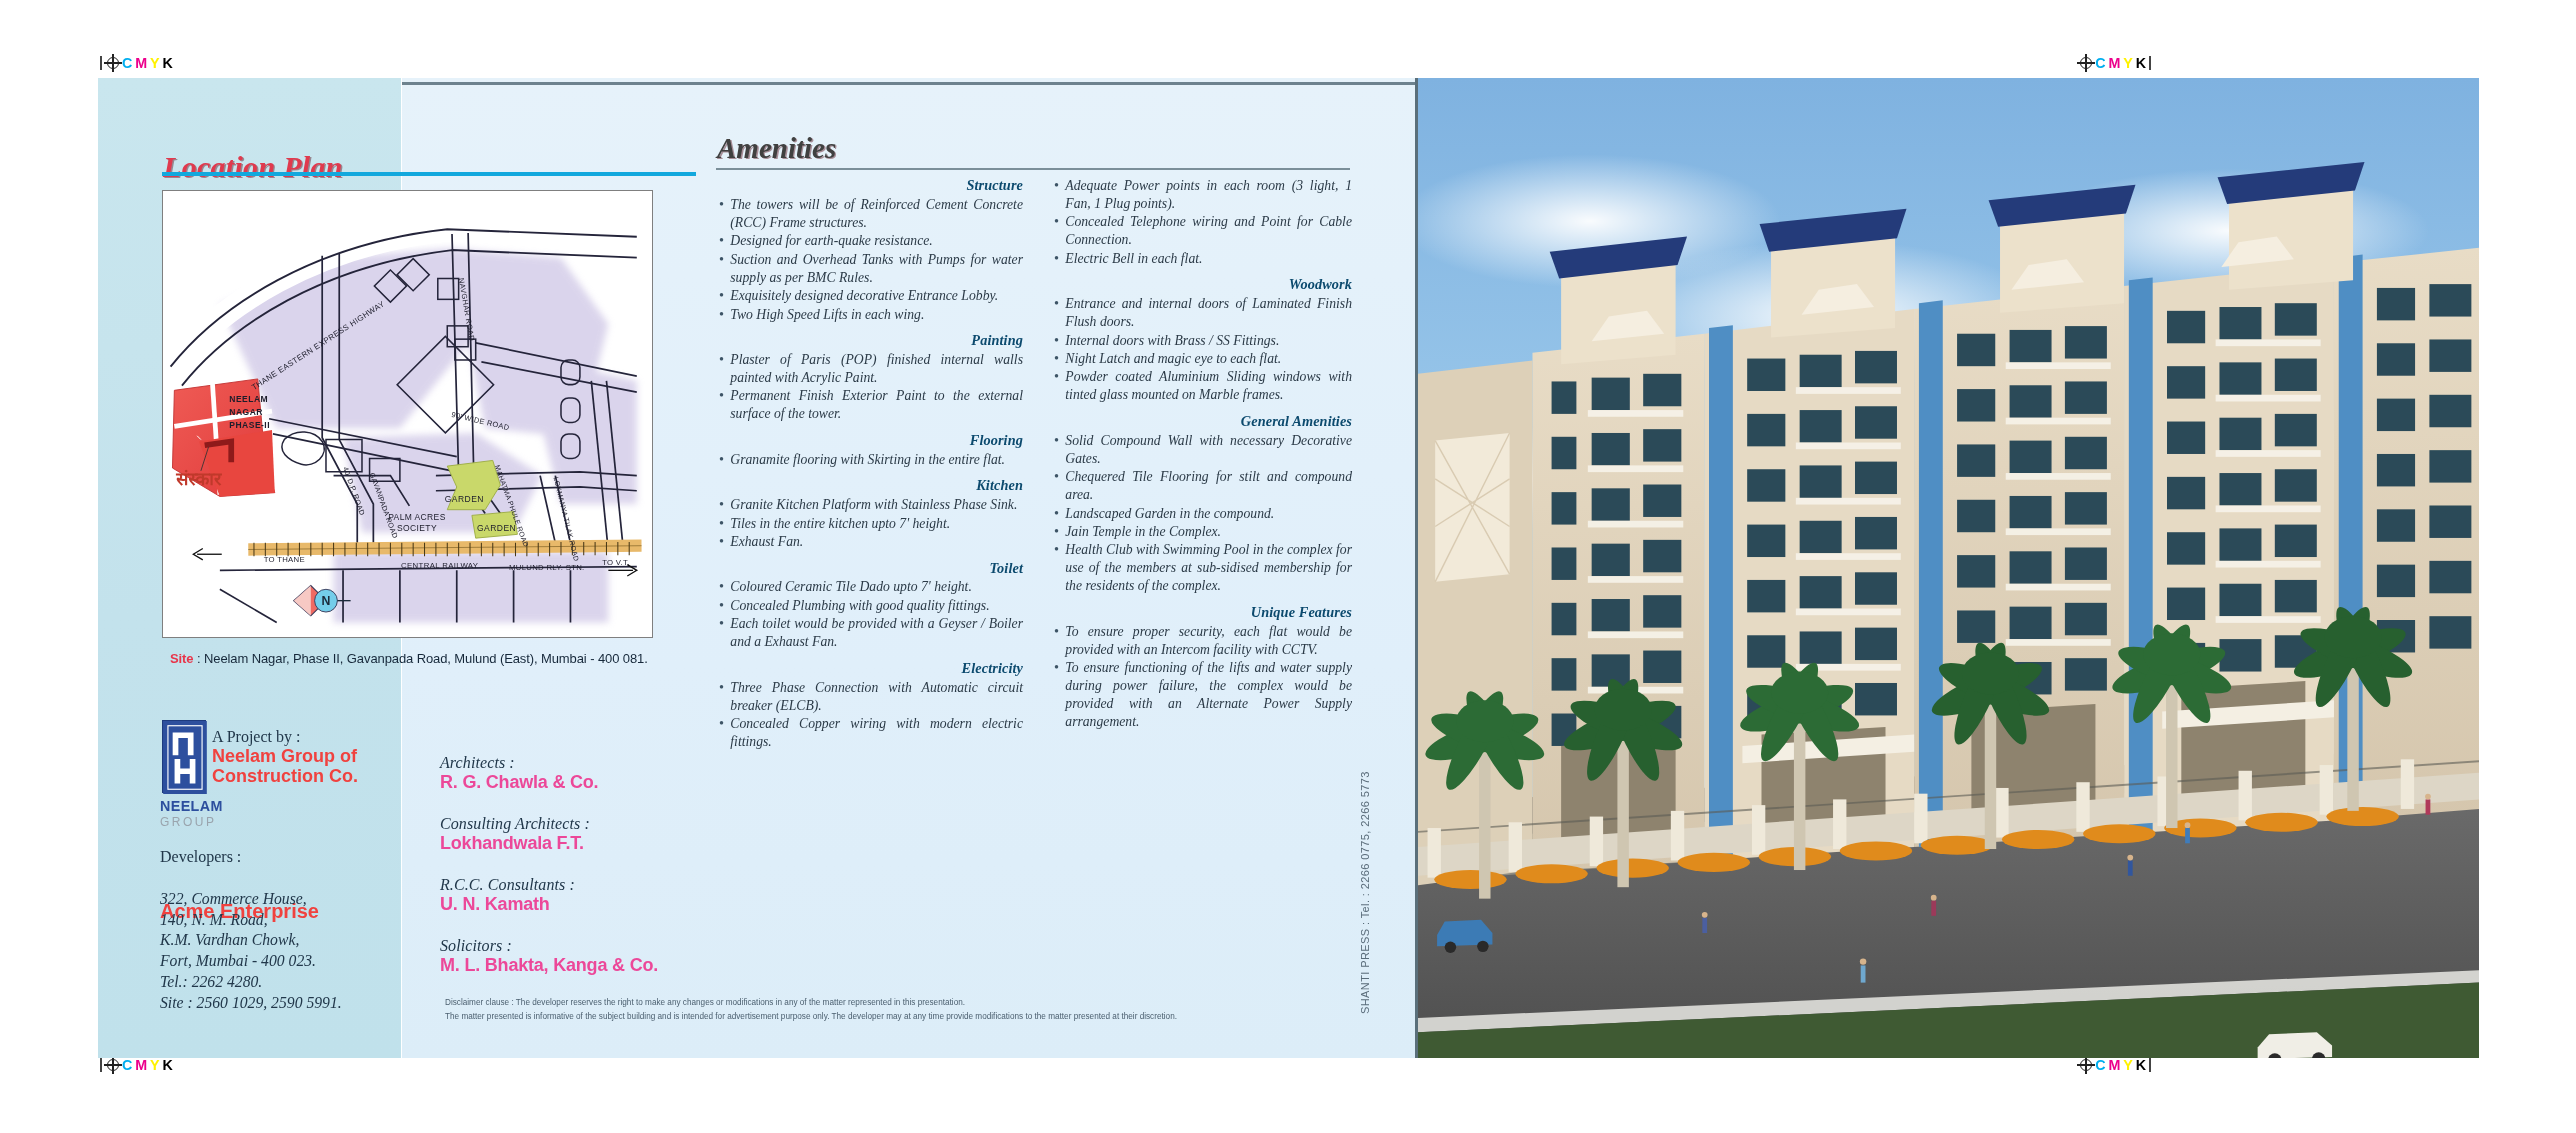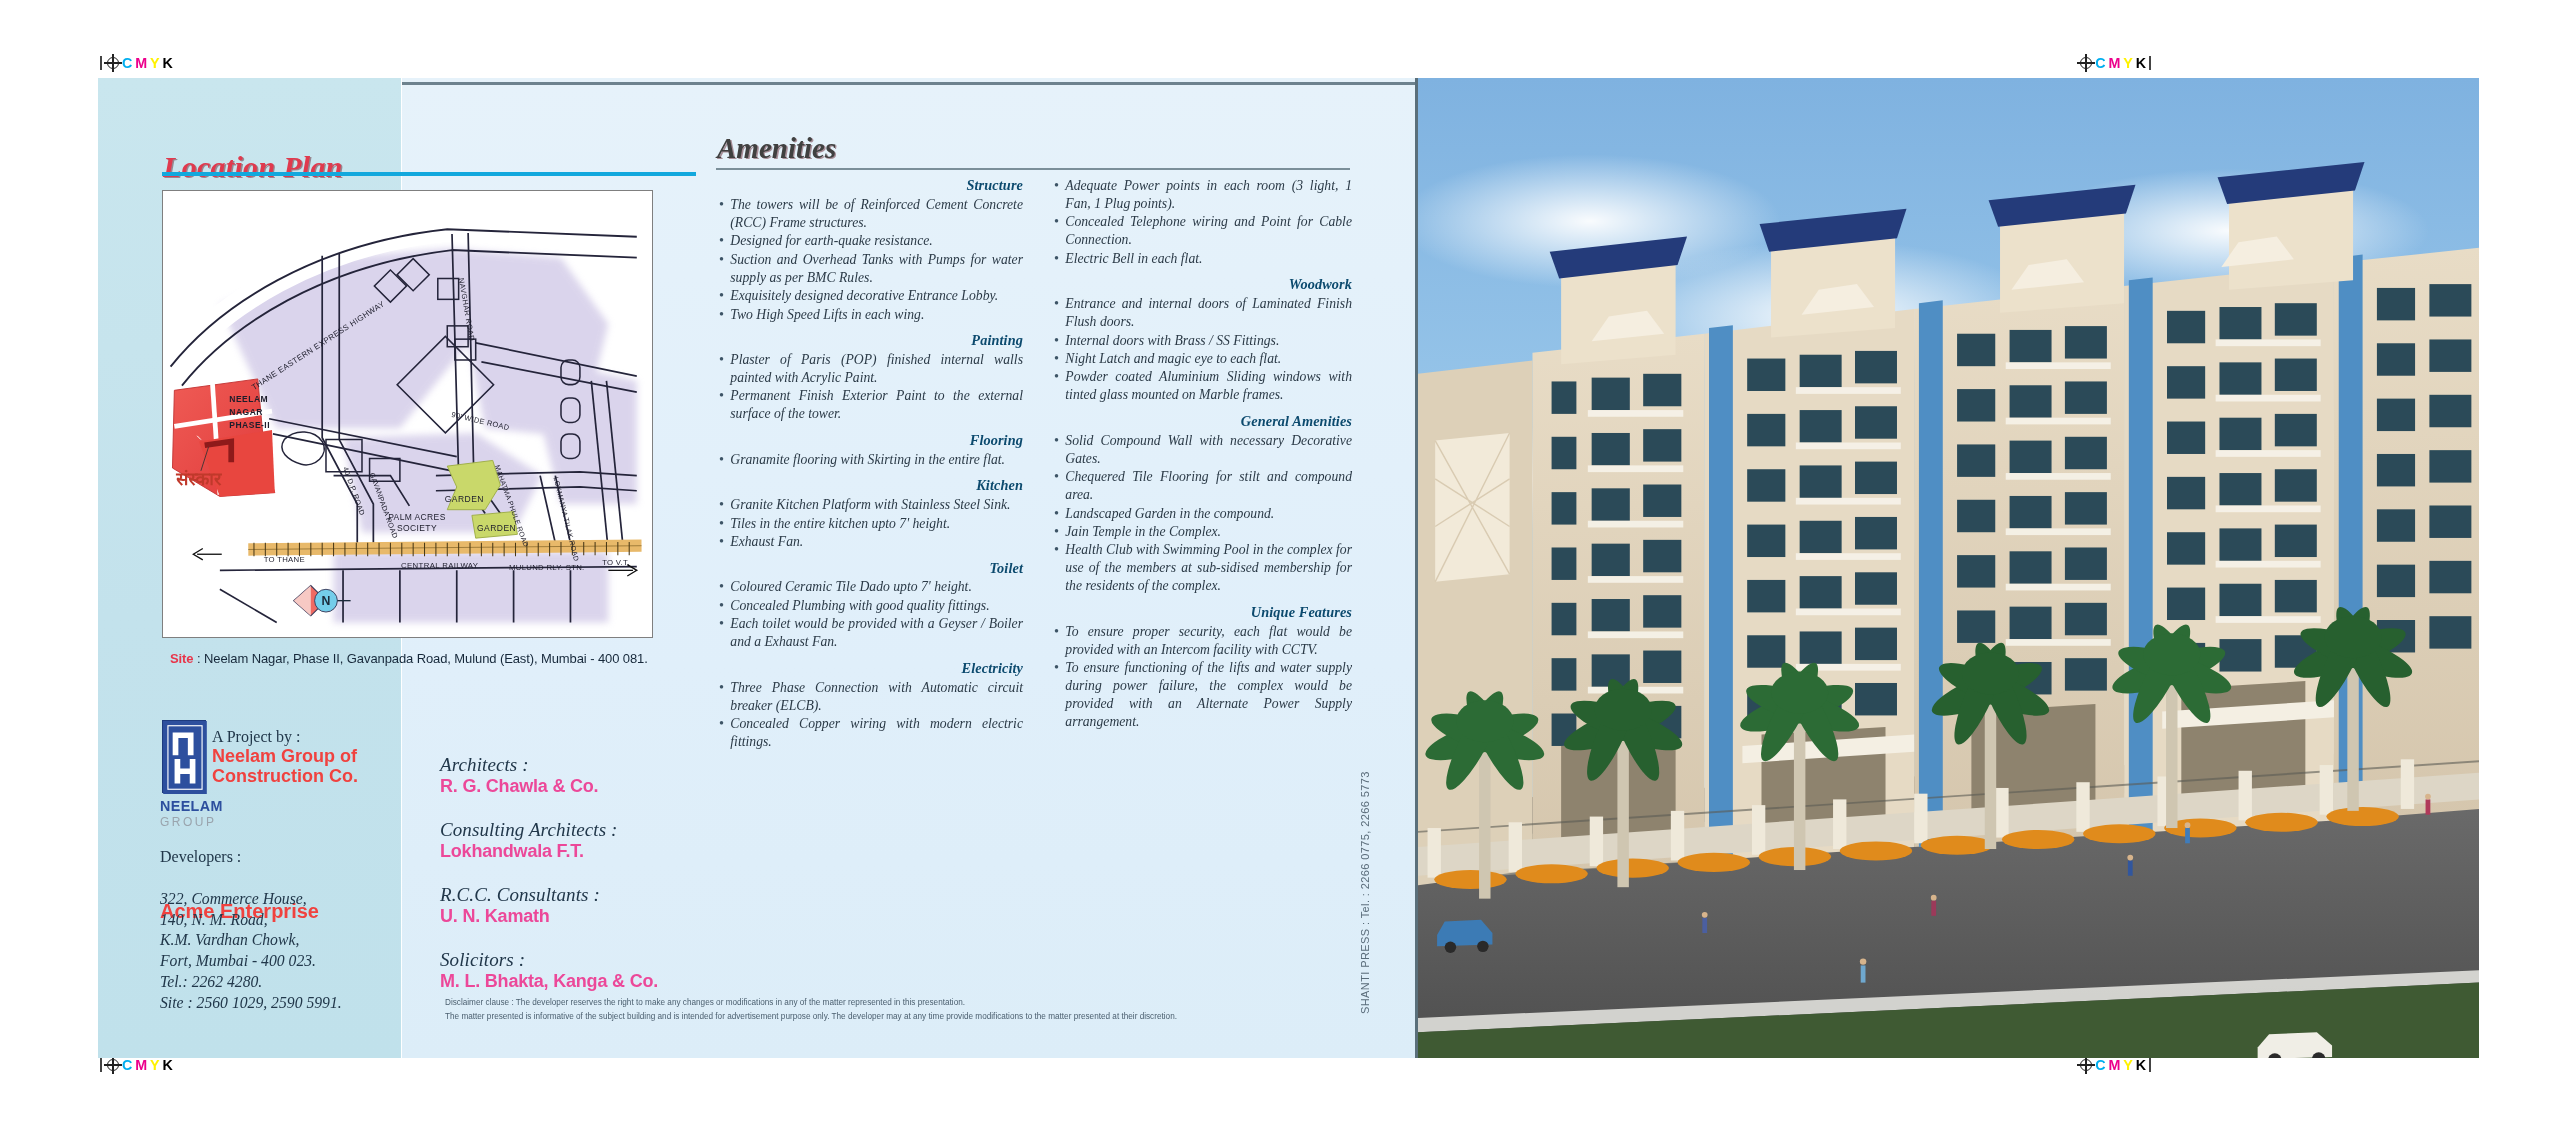--- a/index.html
+++ b/index.html
@@ -161,21 +161,21 @@
     color:#2b3a47; text-align:justify; margin-bottom:0.5px;
   }
   ul.am-list li::before {
     content:"\2022"; position:absolute; left:1px; top:-1px;
     font-size:14.3px; color:#3d5466; font-style:normal;
   }
 
   
   .cons { position:absolute; left:440px; top:754px; width:286px; }
   .cons .role {
-    font-size:19px; color:#21374a; font-style:italic; letter-spacing:0.1px;
+    font-size:16px; color:#21374a; font-style:italic; letter-spacing:0.1px;
   }
   .cons .name {
     font-family:"Liberation Sans", sans-serif;
     font-size:18px; font-weight:700; color:#ec4899;
     margin-bottom:22px; letter-spacing:-0.2px;
   }
 
   .disclaimer {
     position:absolute; left:445px; top:996px; width:916px;
     font-family:"Liberation Sans", sans-serif;
@@ -790,21 +790,21 @@
       <ul class="am-list">
         <li>Plaster of Paris (POP) finished internal walls painted with Acrylic Paint.</li>
         <li>Permanent Finish Exterior Paint to the external surface of the tower.</li>
       </ul>
       <div class="am-head">Flooring</div>
       <ul class="am-list">
         <li>Granamite flooring with Skirting in the entire flat.</li>
       </ul>
       <div class="am-head">Kitchen</div>
       <ul class="am-list">
-        <li>Granite Kitchen Platform with Stainless Steel Sink.</li>
+        <li>Granite Kitchen Platform with Stainless Phase Sink.</li>
         <li>Tiles in the entire kitchen upto 7' height.</li>
         <li>Exhaust Fan.</li>
       </ul>
       <div class="am-head">Toilet</div>
       <ul class="am-list">
         <li>Coloured Ceramic Tile Dado upto 7' height.</li>
         <li>Concealed Plumbing with good quality fittings.</li>
         <li>Each toilet would be provided with a Geyser / Boiler and a Exhaust Fan.</li>
       </ul>
       <div class="am-head">Electricity</div>

